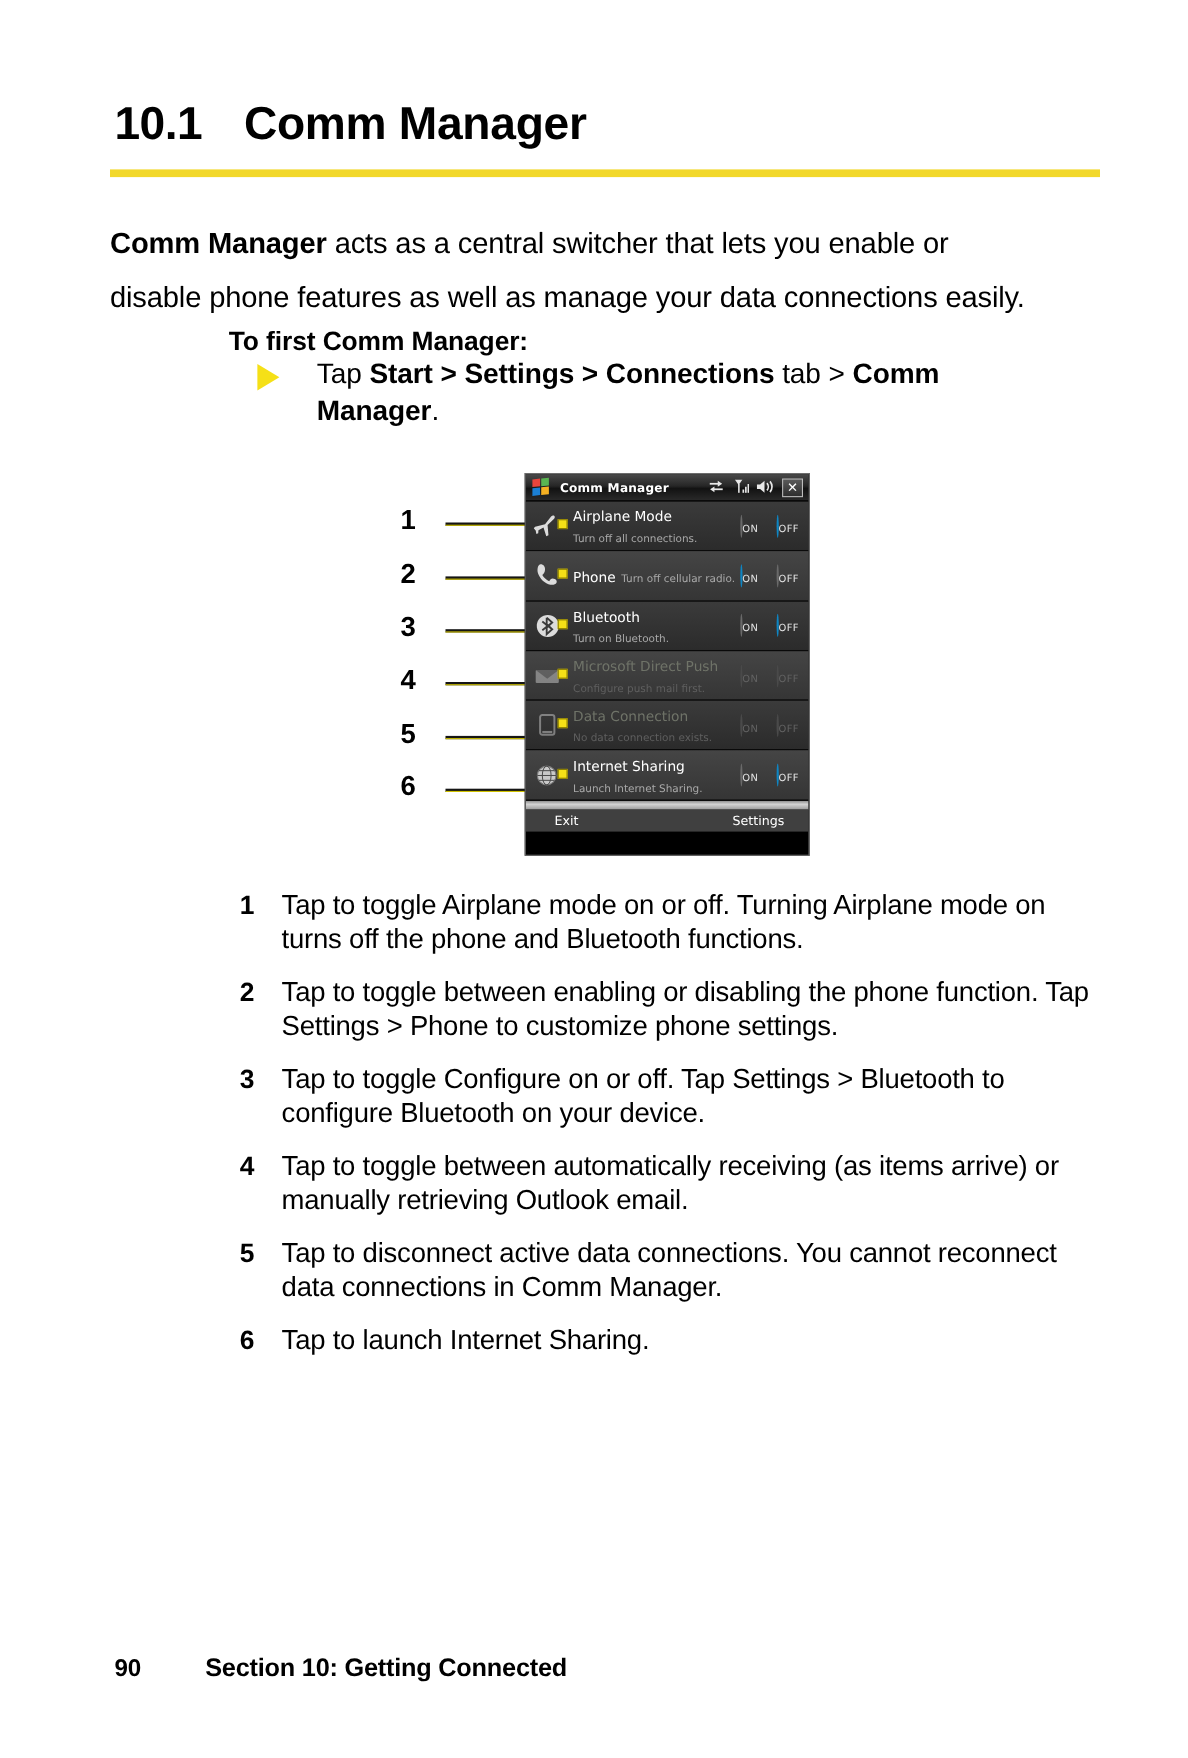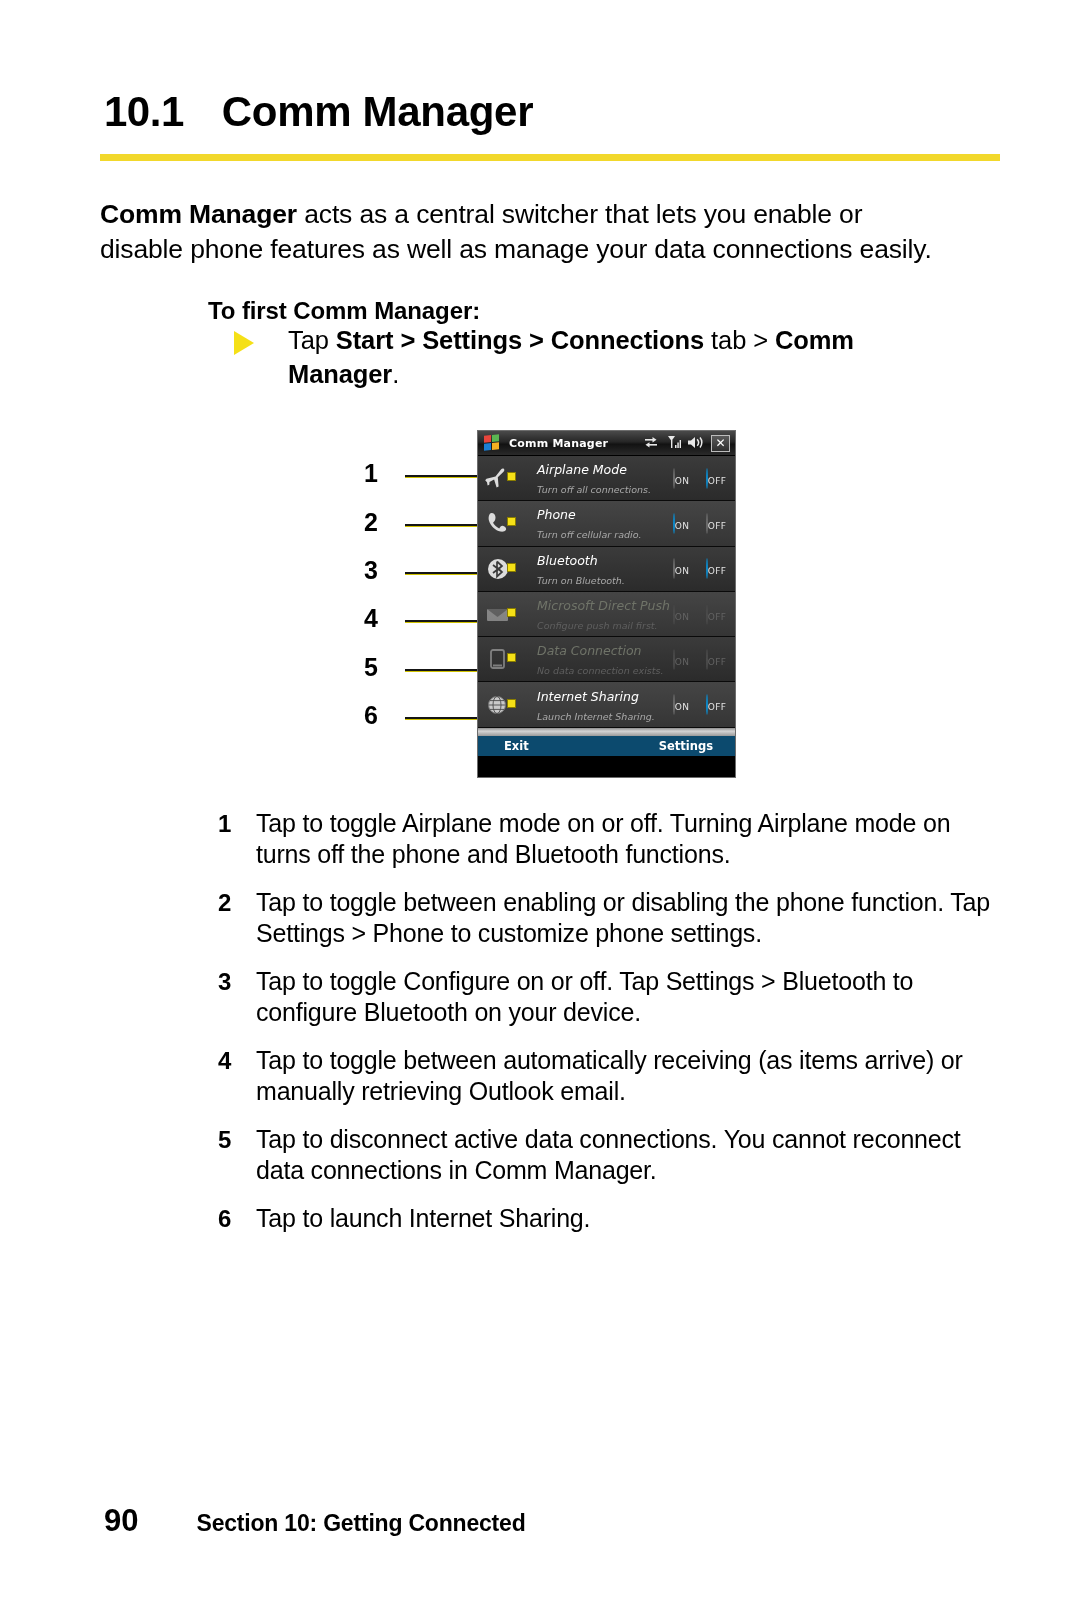--- a/index.html
+++ b/index.html
@@ -46,21 +46,21 @@
     background: #f2d82b;
   }
 
   
   .intro {
     position: absolute;
     left: 100px;
     top: 170px;
     width: 850px;
     font-size: 26.5px;
-    line-height: 35px;
+    line-height: 49px;
     letter-spacing: -0.15px;
   }
   .intro b { font-weight: bold; }
 
   
   .subhead {
     position: absolute;
     left: 208px;
     top: 297px;
     font-size: 24px;
@@ -220,24 +220,23 @@
   .row-icon .tag {
     position: absolute;
     right: -3px;
     top: 9px;
     width: 9px; height: 9px;
     background: #f5e017;
     border: 1px solid #8a7d00;
     box-sizing: border-box;
   }
   .row-text {
-    margin-left: 24px;
+    margin-left: 8px;
     flex: 1 1 auto;
     min-width: 0;
-    font-style: italic;
   }
   .row-title {
     color: #ffffff;
     font-size: 12.5px;
     line-height: 15px;
     white-space: nowrap;
   }
   .row-sub {
     color: #a9a9a9;
     font-size: 9.5px;
@@ -281,26 +280,26 @@
   }
   .dev-row.disabled .radio-label { color: #626262; }
 
   
   .dev-softbar-top {
     height: 8px;
     background: linear-gradient(to bottom,#8e8e8e,#d4d4d4 40%,#9a9a9a);
   }
   .dev-softbar {
     height: 20px;
-    background: #0c4a6e;
+    background: #404040;
     display: flex;
     align-items: center;
     color: #ffffff;
     font-size: 11.5px;
-    font-weight: bold;
+    font-weight: normal;
     text-align: center;
   }
   .softkey-left  { margin-left: 26px; }
   .softkey-right { margin-left: auto; margin-right: 22px; }
 
   
   .numlist {
     position: absolute;
     left: 218px;
     top: 808px;
@@ -327,21 +326,21 @@
 
   
   .footer {
     position: absolute;
     left: 104px;
     top: 1503px;
     display: flex;
     align-items: baseline;
     font-weight: bold;
   }
-  .footer-page { font-size: 31px; }
+  .footer-page { font-size: 22px; }
   .footer-section { font-size: 23px; margin-left: 58px; letter-spacing: -0.2px; }
 </style>
 </head>
 <body>
 
 <div class="page-heading">
   <span class="heading-num">10.1</span>
   <span class="heading-title">Comm Manager</span>
 </div>
 <div class="yellow-rule"></div>

